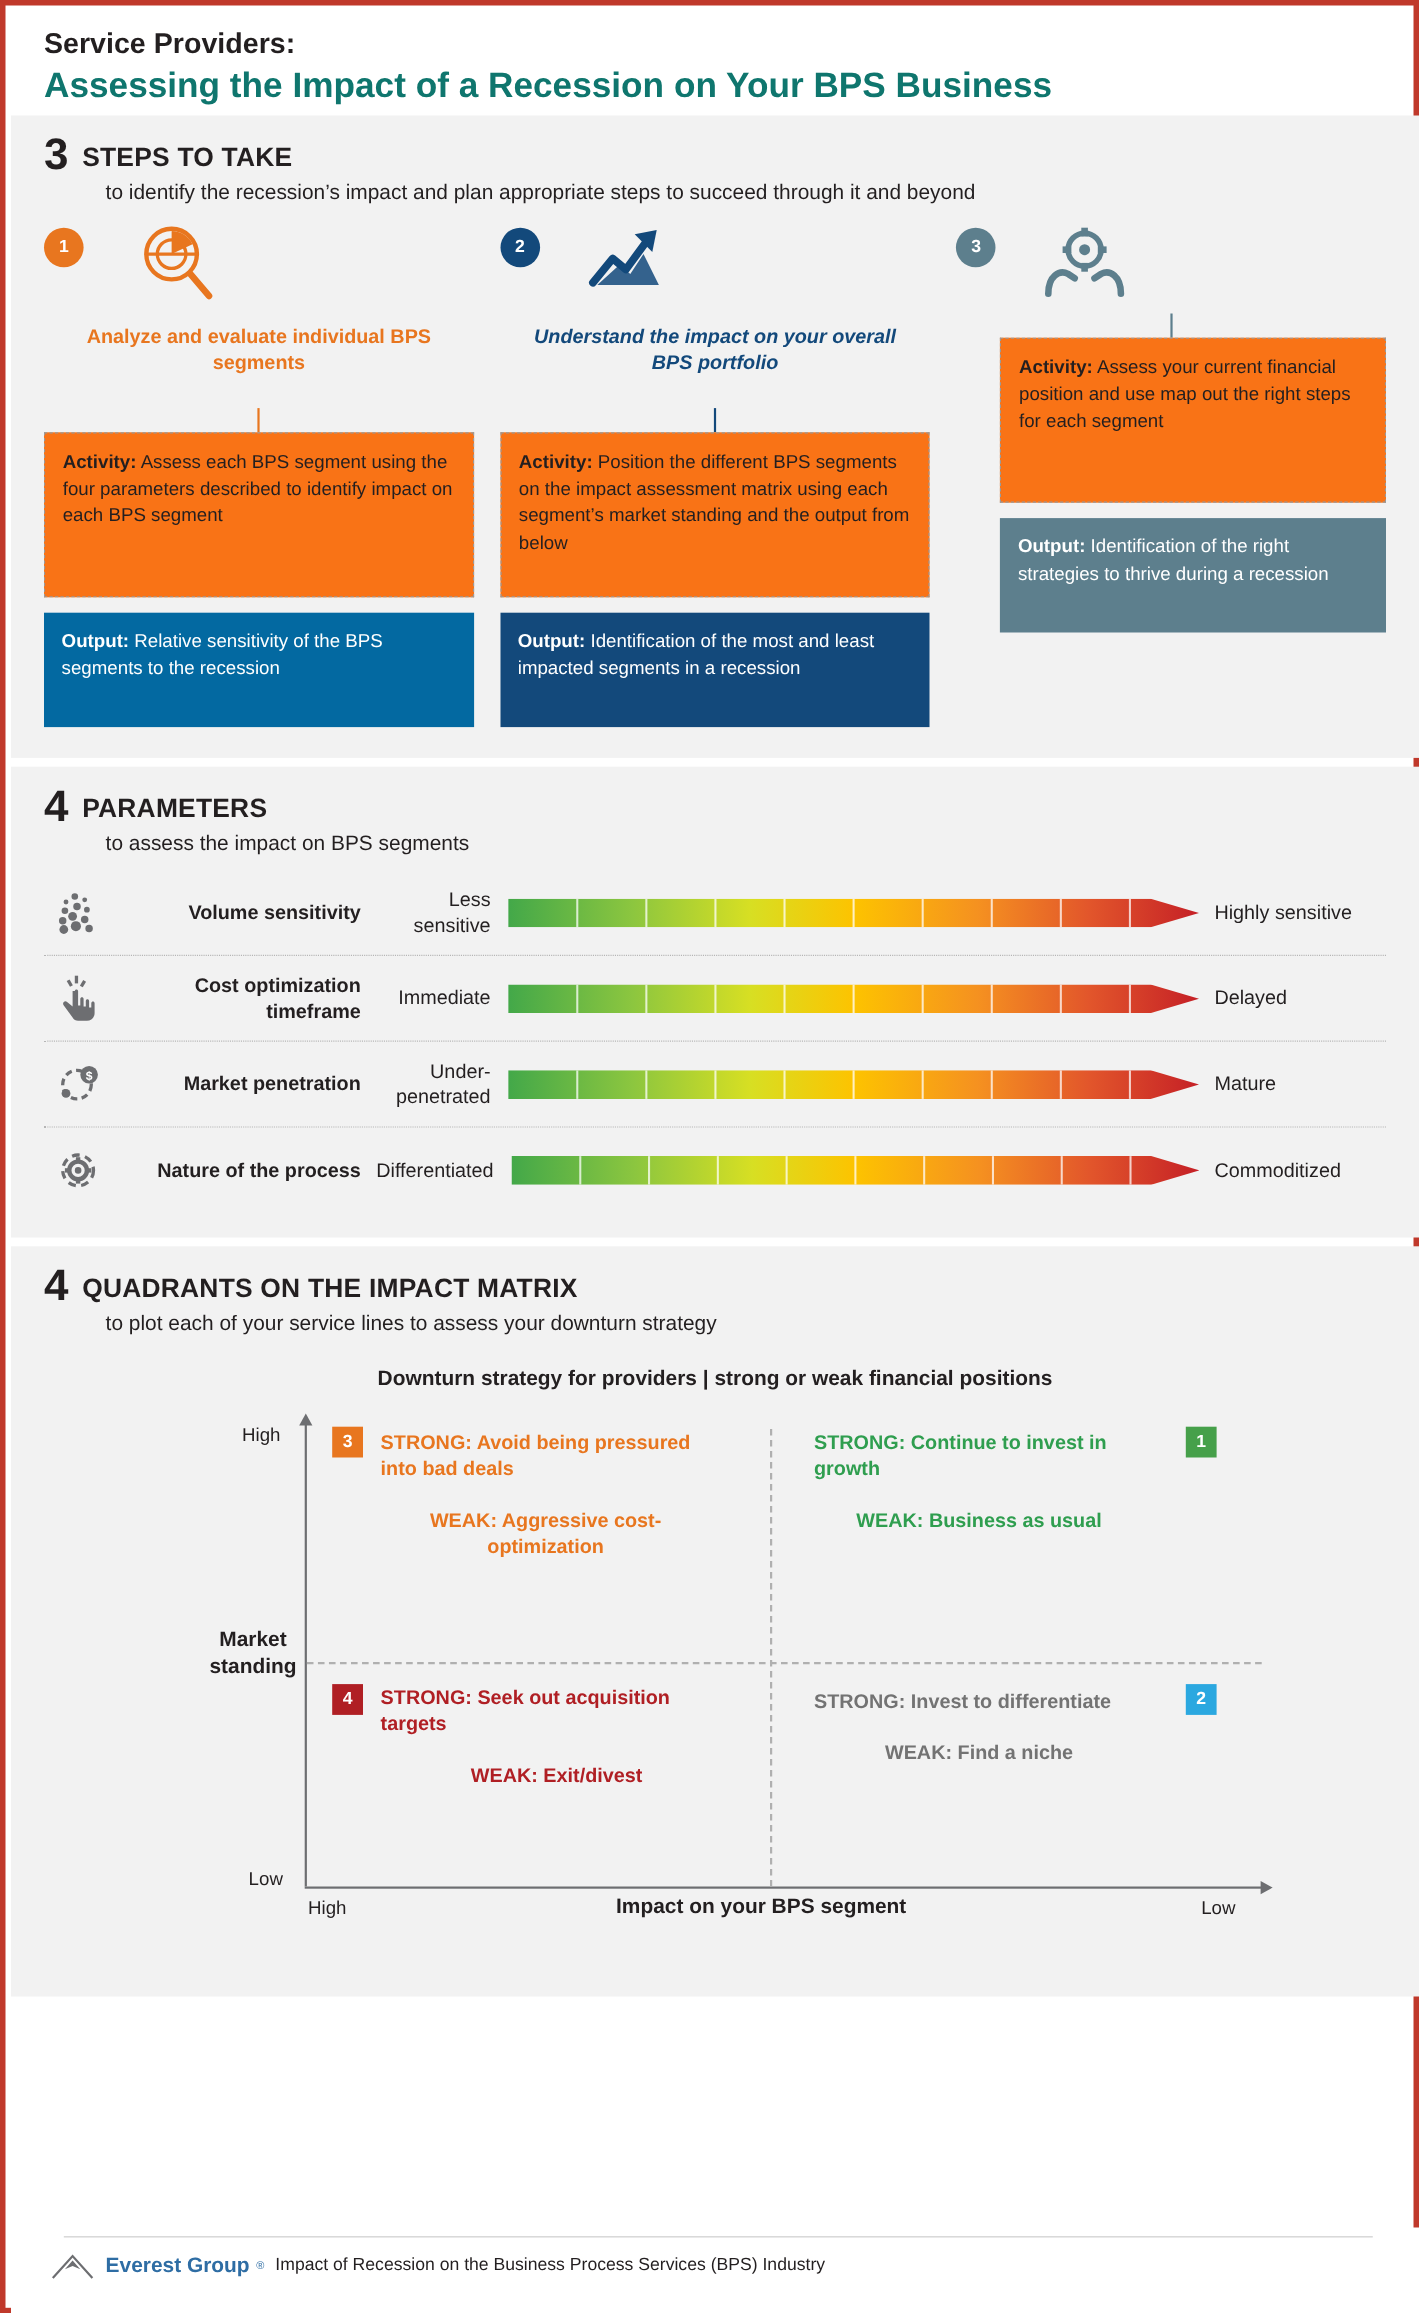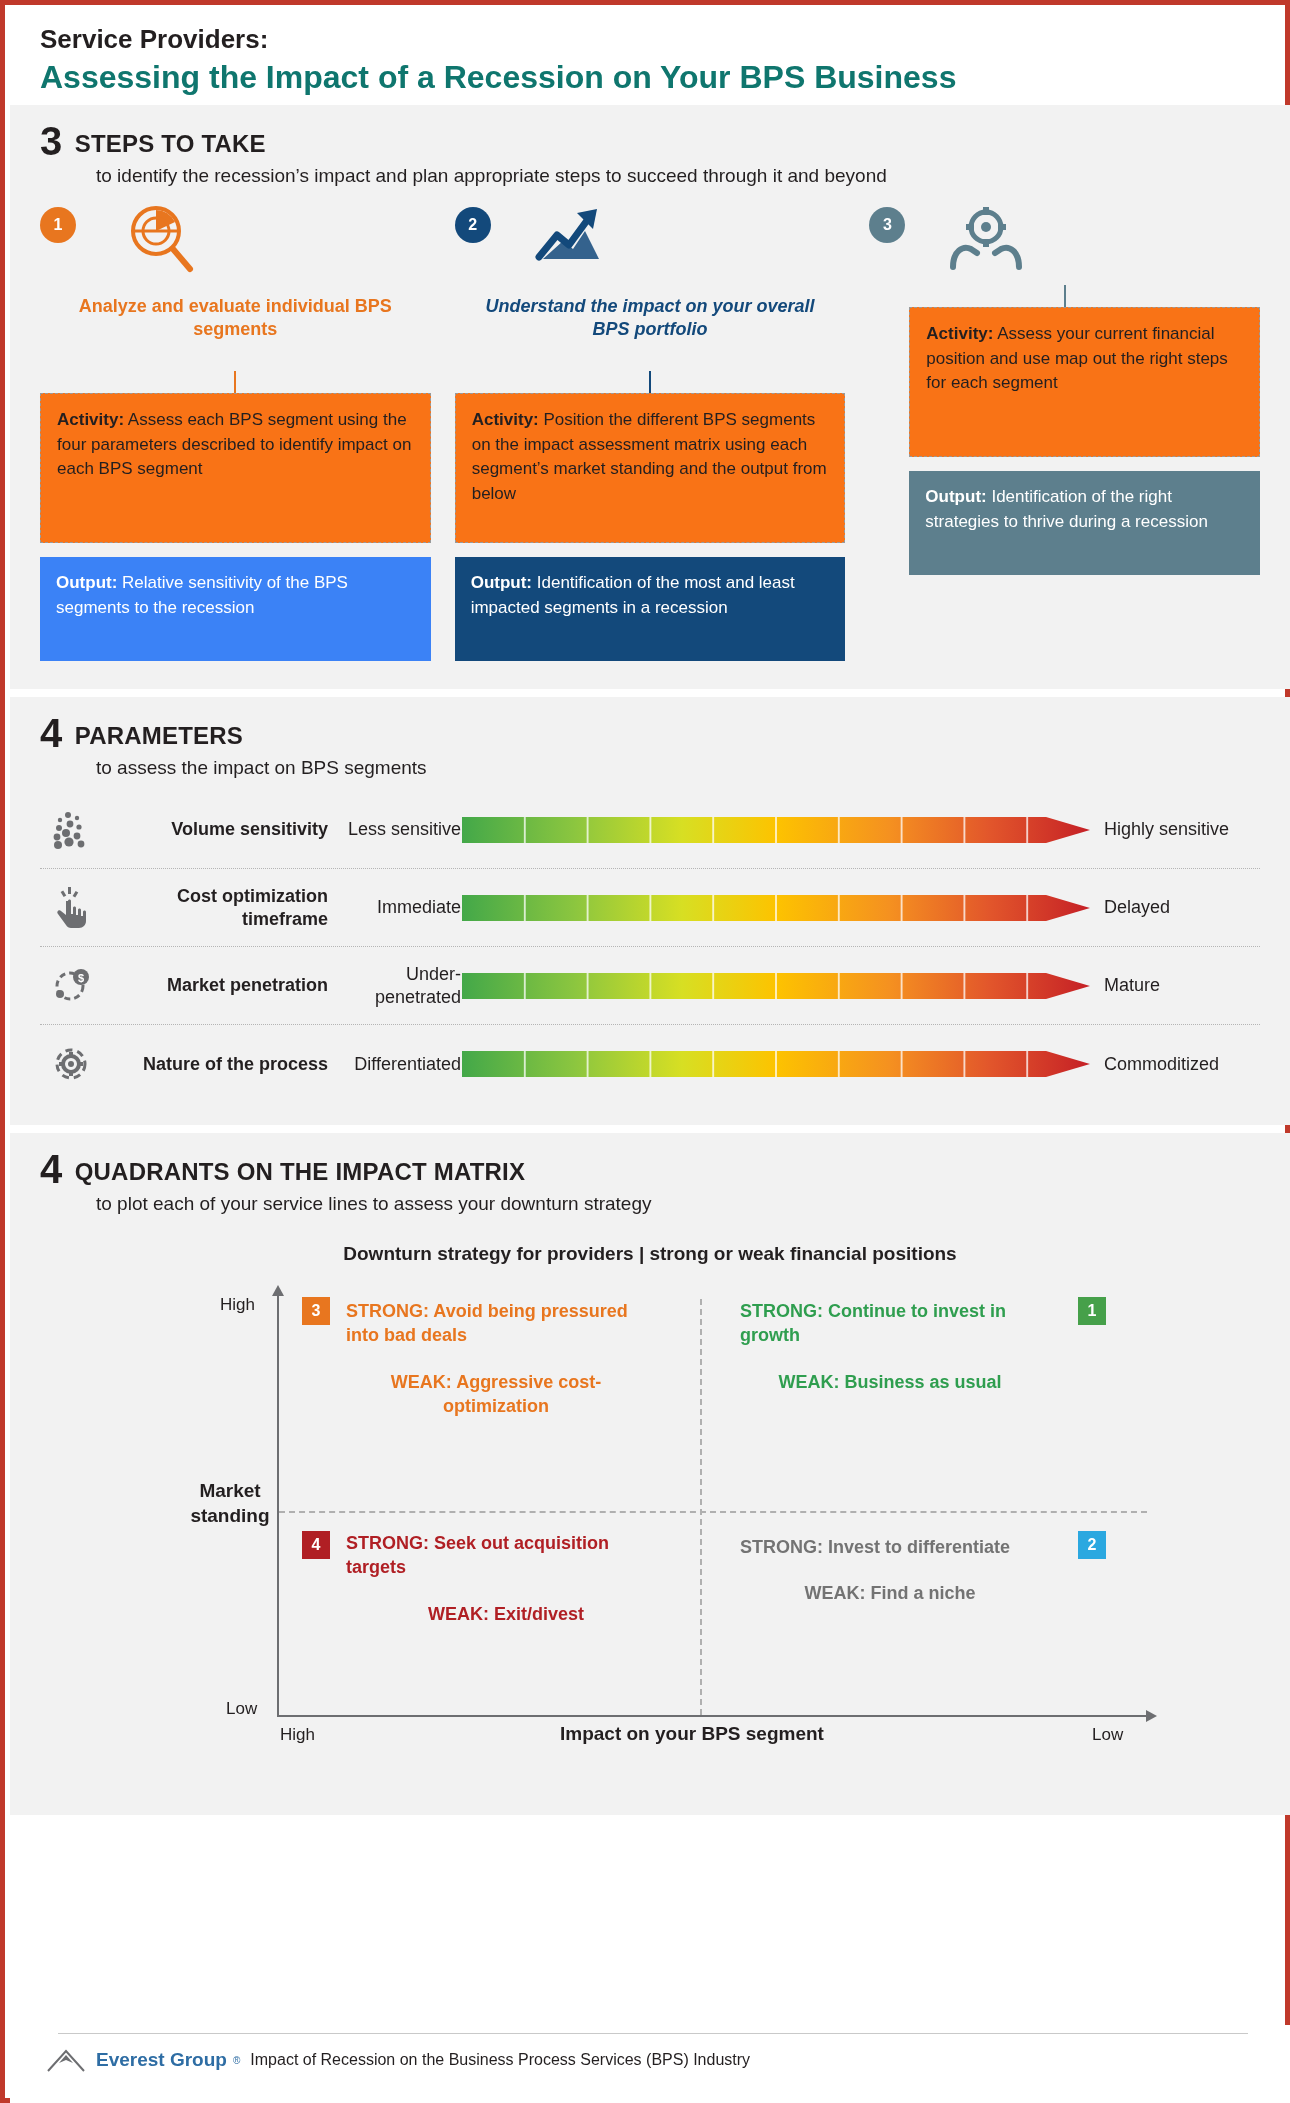--- a/index.html
+++ b/index.html
@@ -69,38 +69,38 @@
   .n3 { background: #5d7f8d; }
   .activity {
     border: 1px dashed #9a9a9a; background: #f97316;
     padding: 14px 16px; font-size: 17px; line-height: 1.45; min-height: 150px;
   }
   .activity b { font-weight: bold; }
   .output {
     margin-top: 14px; color: #ffffff; padding: 14px 16px;
     font-size: 17px; line-height: 1.45; min-height: 104px;
   }
-  .o1 { background: #3b82f6; }
+  .o1 { background: #0369a1; }
   .o2 { background: #13497b; }
   .o3 { background: #5d7f8d; }
   .step3 .activity, .step3 .output { margin-left: 40px; }
 
   
   .params { padding: 12px 30px 22px 30px; }
   .prow {
     display: flex; align-items: center; height: 78px;
     border-bottom: 1px dotted #b5b5b5;
   }
   .prow:last-child { border-bottom: none; }
   .picon { width: 66px; flex: 0 0 66px; display: flex; align-items: center; justify-content: center; }
   .plabel {
     flex: 0 0 236px; text-align: right; font-weight: bold; font-size: 18px;
     line-height: 1.25; padding-right: 14px;
   }
-  .pleft { flex: 0 0 120px; text-align: right; font-size: 18px; line-height: 1.25; padding-right: 1px; }
+  .pleft { flex: 0 0 120px; text-align: right; font-size: 18px; line-height: 1.25; padding-right: 16px; }
   .pbar { flex: 1 1 auto; height: 26px; position: relative; }
   .pright { flex: 0 0 170px; font-size: 18px; line-height: 1.25; padding-left: 14px; }
 
   
   .quad { padding: 10px 30px 20px 30px; position: relative; height: 600px; }
   .quad-title { text-align: center; font-size: 19px; font-weight: bold; margin-top: 18px; }
   .matrix { position: relative; height: 470px; margin-top: 14px; }
   .axis-y { position: absolute; left: 237px; top: 16px; width: 2px; height: 420px; background: #6d6e71; }
   .axis-y:after {
     content: ""; position: absolute; top: -10px; left: -5px;

